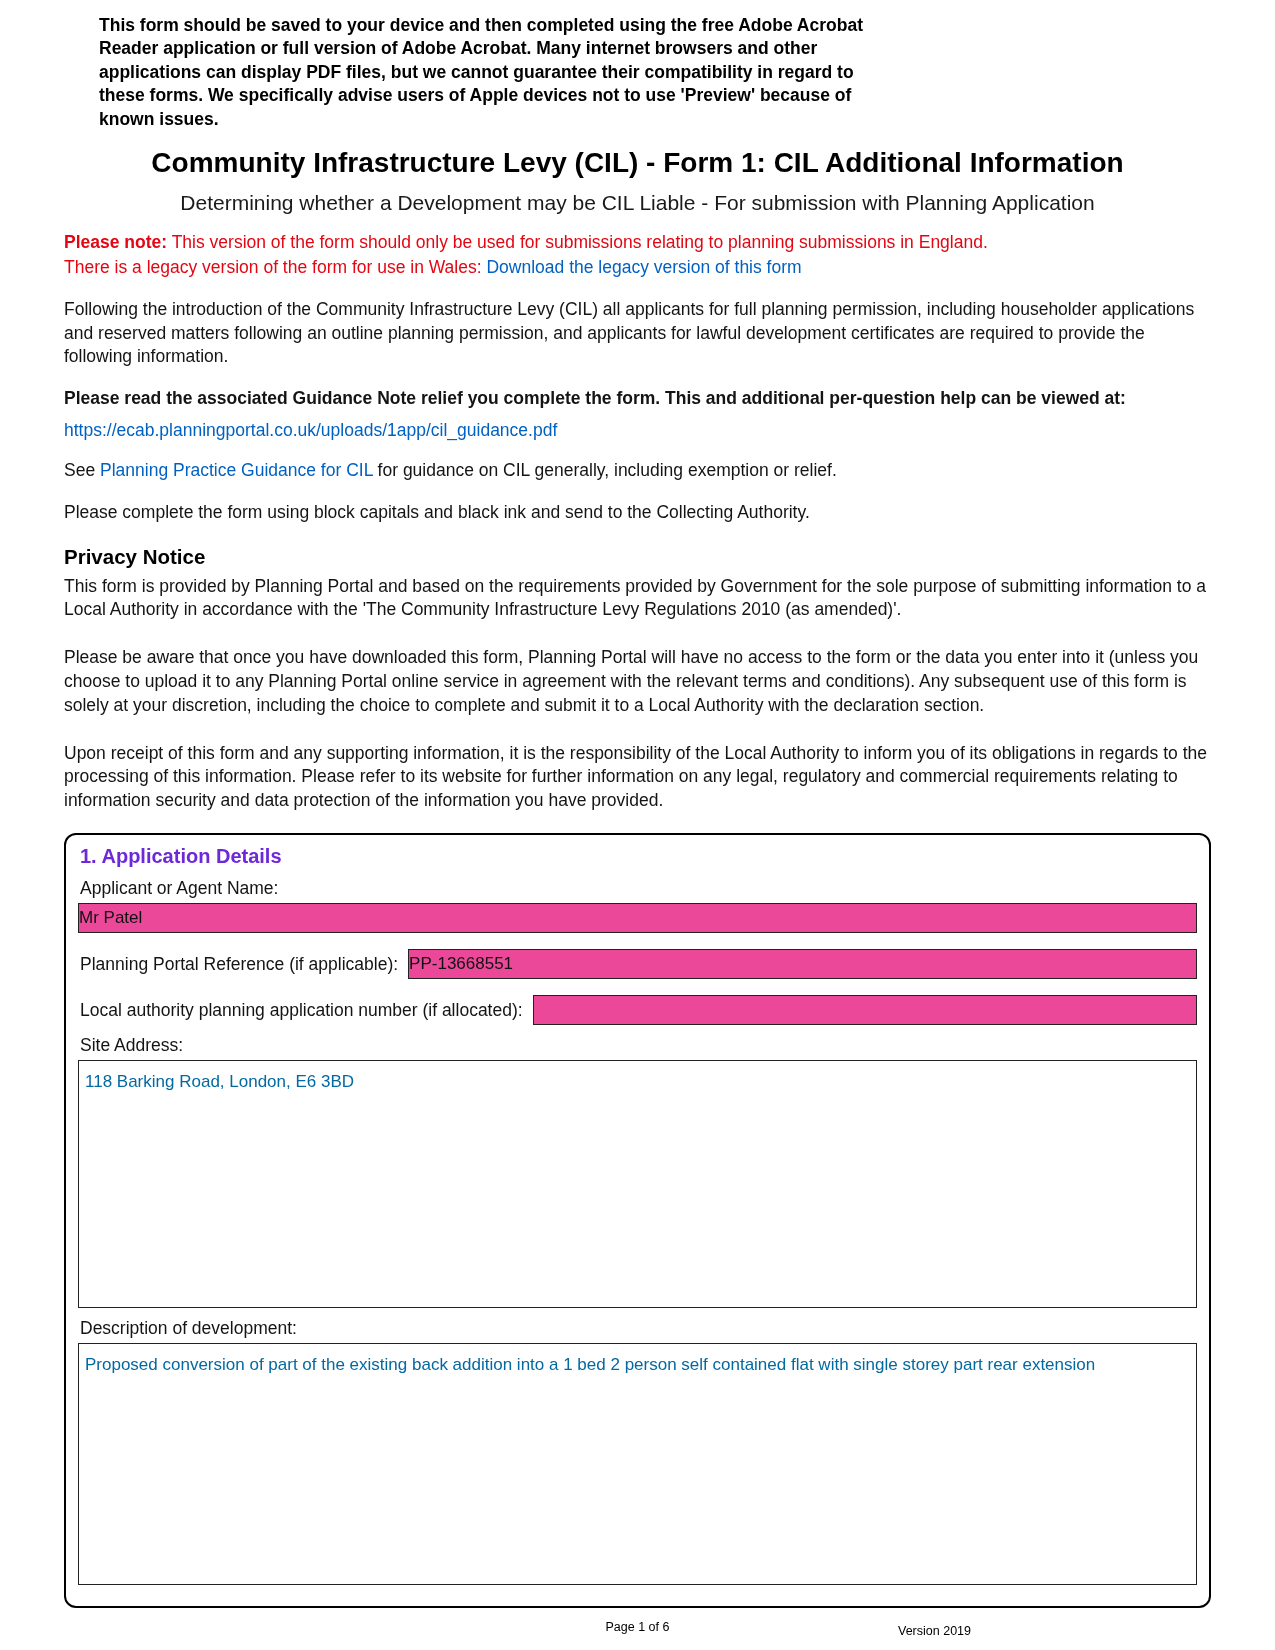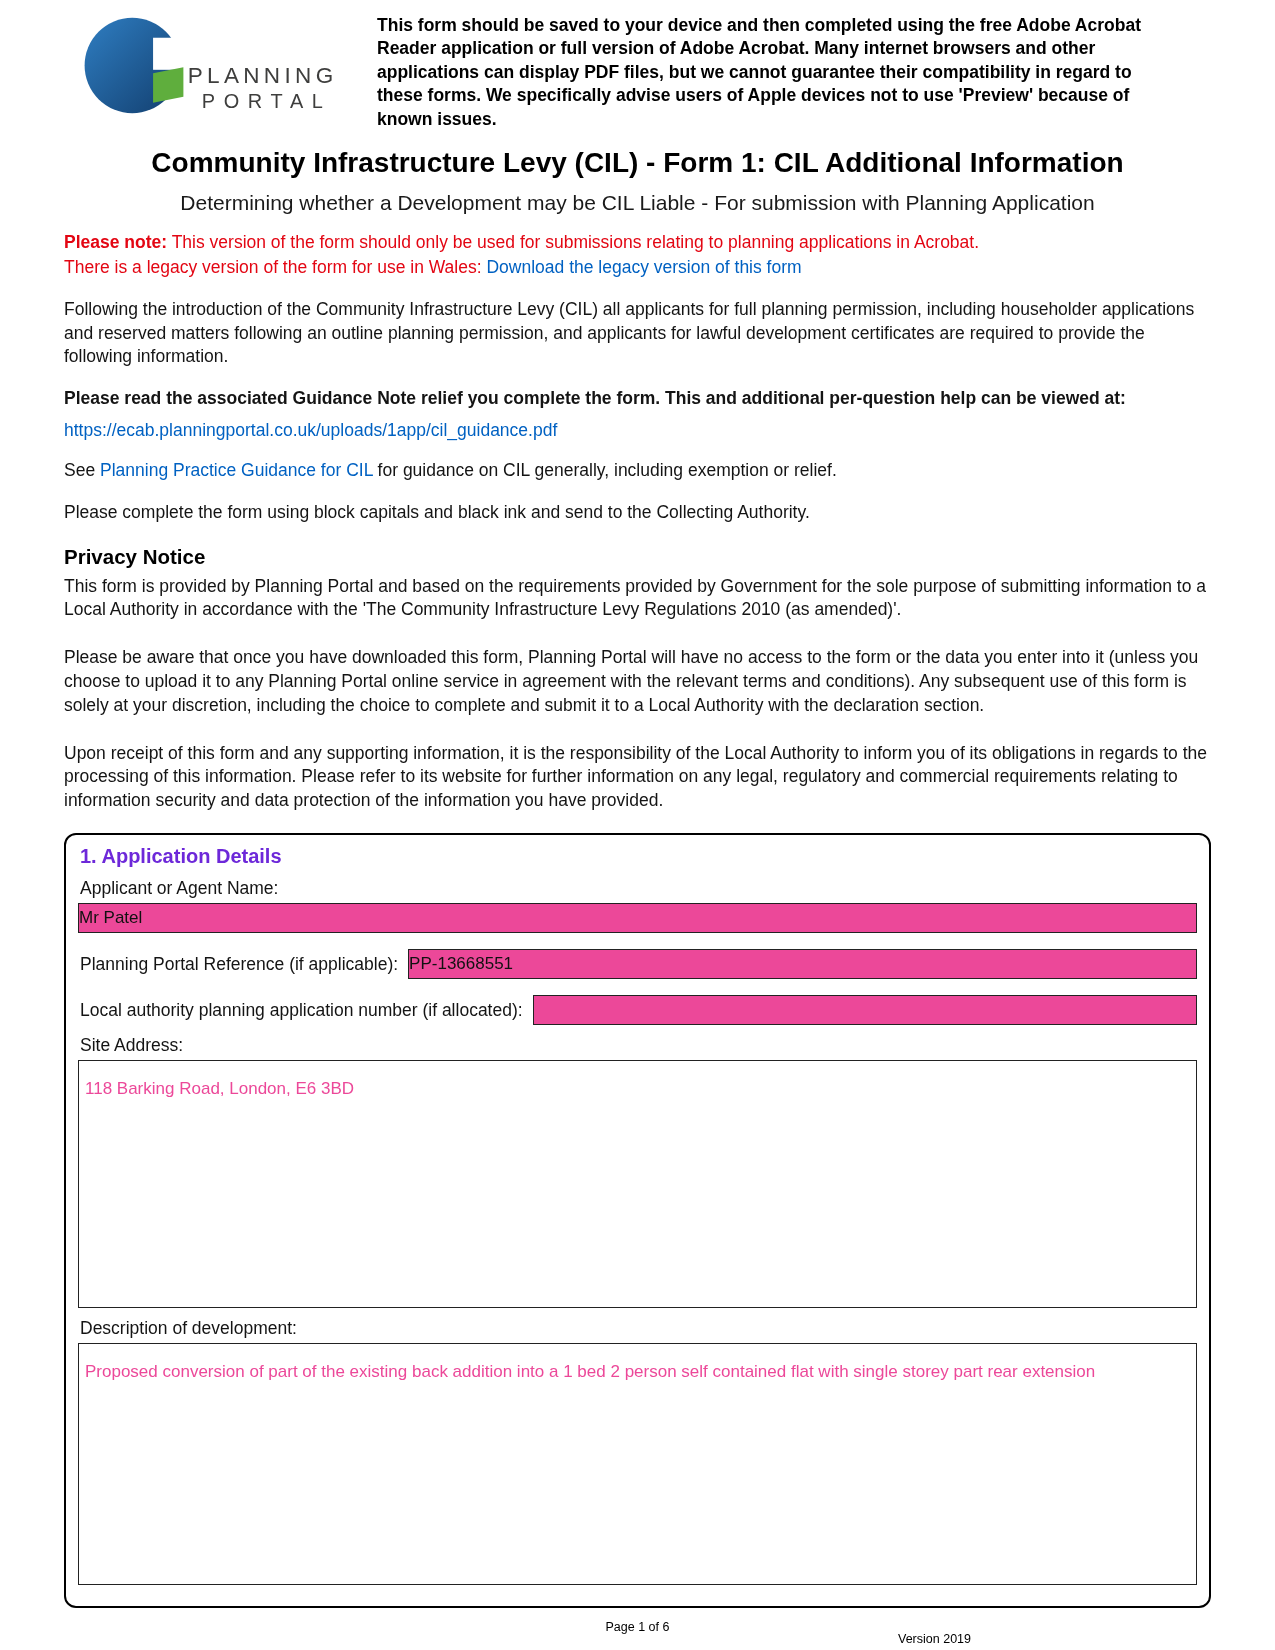--- a/index.html
+++ b/index.html
@@ -35,62 +35,47 @@
   .field-label { font-size:17.5px; margin:10px 0 4px 2px; }
   input.text {
     width:100%; height:30px; border:1.5px solid #222; background:#ec4899;
     font:17px "Liberation Sans","DejaVu Sans",sans-serif; padding:2px 0; color:#111;
   }
   .inline-row { display:flex; align-items:center; margin-top:16px; }
   .inline-row .field-label { margin:0 0 0 2px; flex:0 0 auto; }
   .inline-row input.text { flex:1 1 auto; width:auto; margin-left:10px; }
   textarea.area {
     display:block; width:100%; border:1.5px solid #222; background:#fff;
-    font:17px "Liberation Sans","DejaVu Sans",sans-serif; padding:17px 6px; color:#ec4899;
+    font:17px "Liberation Sans","DejaVu Sans",sans-serif; padding:10px 6px; color:#0369a1;
     resize:none; overflow:hidden; line-height:1.3;
   }
   .ta-site { height:248px; }
   .ta-desc { height:242px; }
   
   .footer { position:relative; margin-top:12px; height:20px; font-size:12.5px; color:#000; }
   .page-num { position:absolute; left:0; right:0; text-align:center; }
-  .version { position:absolute; right:240px; top:12px; }
+  .version { position:absolute; right:240px; top:4px; }
   
   .logo svg { display:block; }
 </style>
 </head>
 <body>
 
 <div class="page">
 
   <div class="header">
-    <div class="logo">
-      <svg viewBox="0 0 300 135" width="260" height="117">
-        <defs>
-          <linearGradient id="globeGrad" x1="0" y1="0" x2="1" y2="1">
-            <stop offset="0" stop-color="#2f7ec2"></stop>
-            <stop offset="1" stop-color="#123e6e"></stop>
-          </linearGradient>
-        </defs>
-        <circle cx="58" cy="64" r="55" fill="url(#globeGrad)"></circle>
-        <rect x="82" y="32" width="33" height="37" fill="#ffffff"></rect>
-        <polygon points="82,73 117,66 117,100 82,107" fill="#5fae3d"></polygon>
-        <text x="122" y="84" font-family="Liberation Sans, sans-serif" font-size="26" letter-spacing="5" fill="#3e3e3d">PLANNING</text>
-        <text x="288" y="113" text-anchor="end" font-family="Liberation Sans, sans-serif" font-size="23" letter-spacing="10" fill="#3e3e3d">PORTAL</text>
-      </svg>
-    </div>
     <p class="top-notice">This form should be saved to your device and then completed using the free Adobe Acrobat Reader application or full version of Adobe Acrobat. Many internet browsers and other applications can display PDF files, but we cannot guarantee their compatibility in regard to these forms. We specifically advise users of Apple devices not to use 'Preview' because of known issues.</p>
   </div>
 
   <h1 class="title">Community Infrastructure Levy (CIL) - Form 1: CIL Additional Information</h1>
   <h2 class="subtitle">Determining whether a Development may be CIL Liable - For submission with Planning Application</h2>
 
   <p class="red-note">
     <span class="bold">Please note:</span>
-    <span>This version of the form should only be used for submissions relating to planning applications in Acrobat.</span>
+    <span>This version of the form should only be used for submissions relating to planning submissions in England.</span>
     <br>
     <span>There is a legacy version of the form for use in Wales:</span>
     <a class="link" href="#">Download the legacy version of this form</a>
   </p>
 
   <p class="body-p">Following the introduction of the Community Infrastructure Levy (CIL) all applicants for full planning permission, including householder applications and reserved matters following an outline planning permission, and applicants for lawful development certificates are required to provide the following information.</p>
 
   <p class="bold-line">Please read the associated Guidance Note relief you complete the form. This and additional per-question help can be viewed at:</p>
   <p class="link-line">
     <a class="link" href="#">https://ecab.planningportal.co.uk/uploads/1app/cil_guidance.pdf</a>

